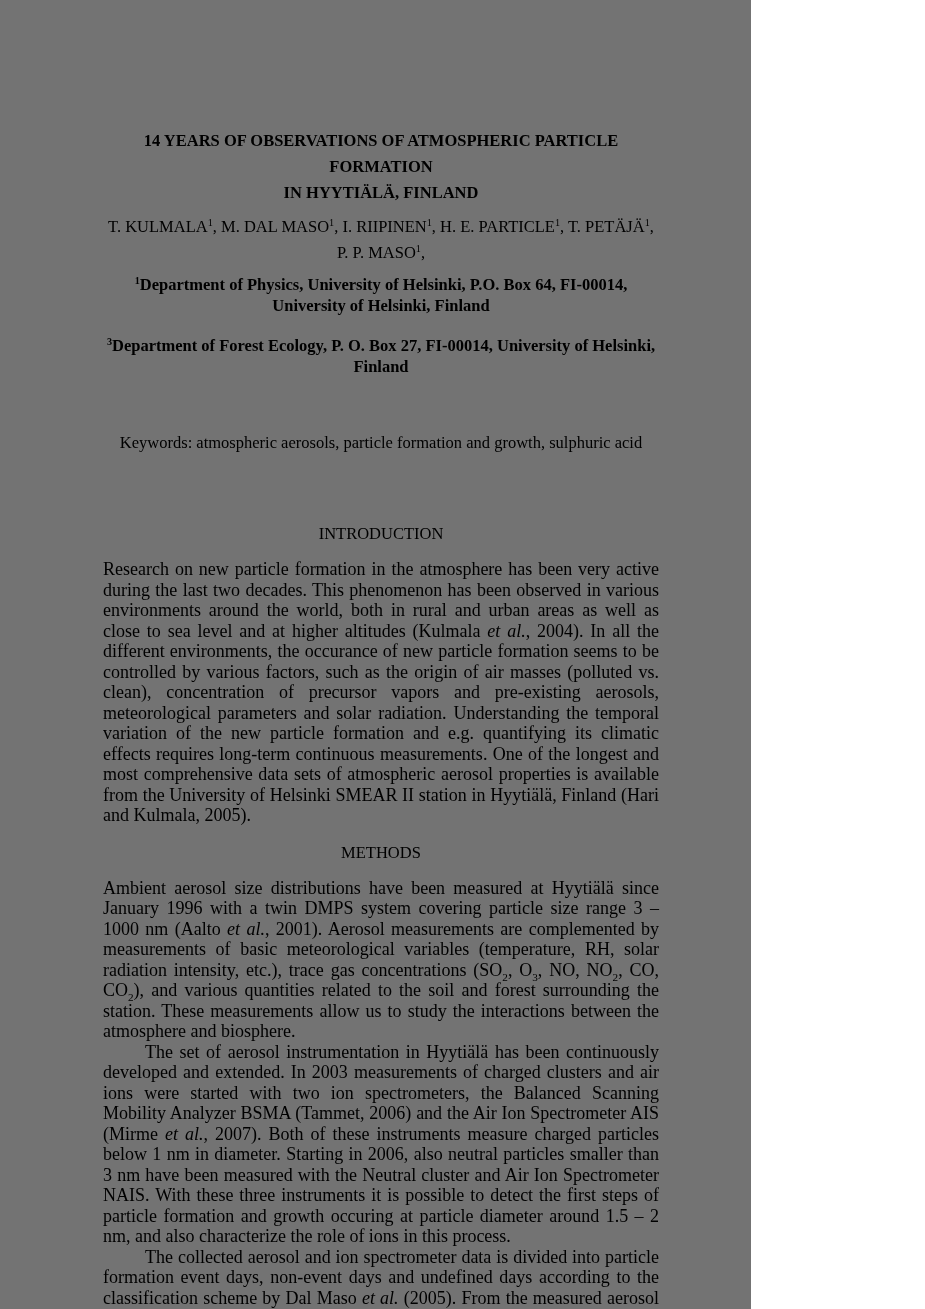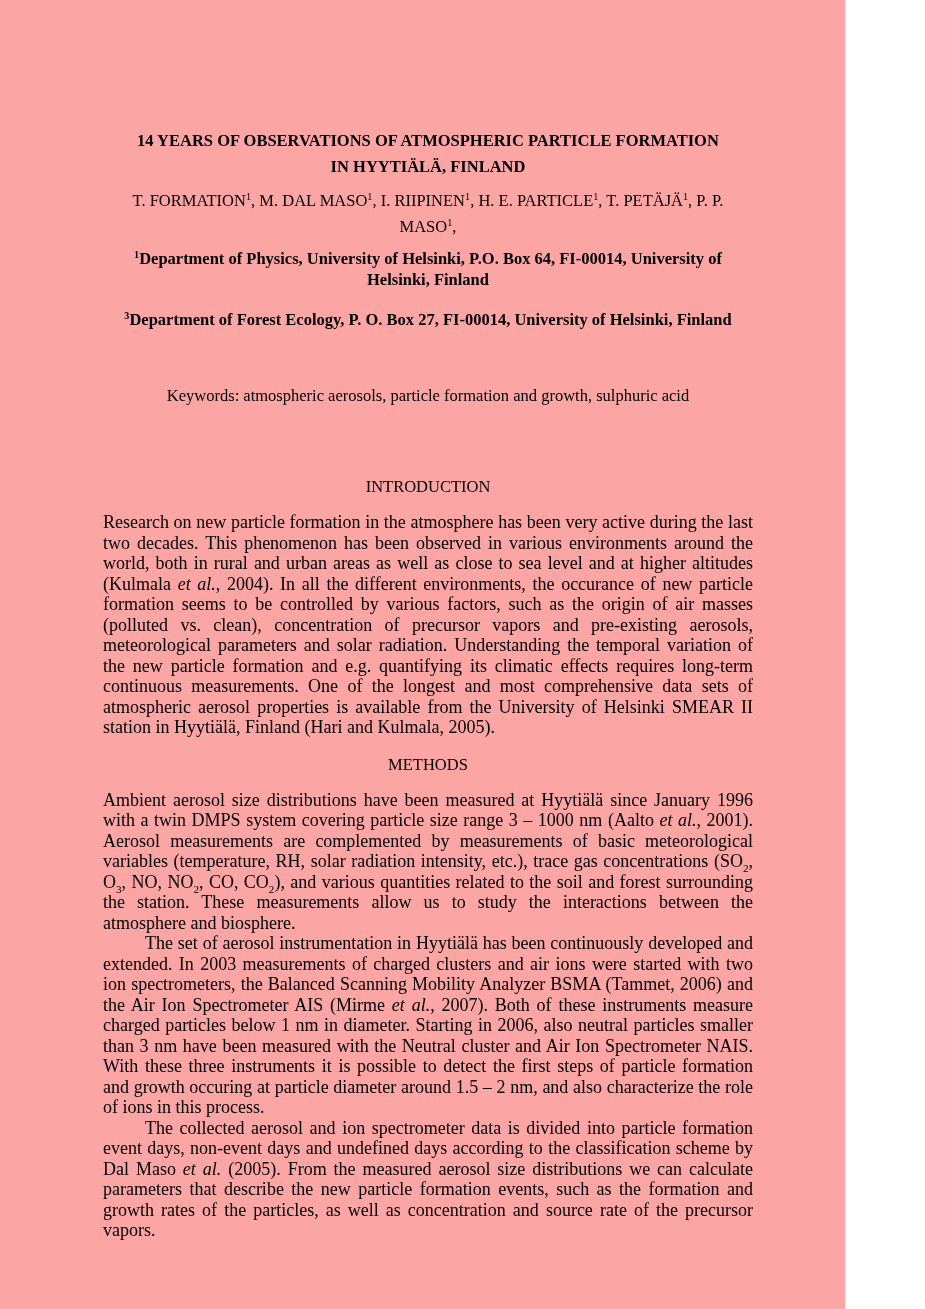--- a/index.html
+++ b/index.html
@@ -2,24 +2,24 @@
 <html><head>
 <meta charset="utf-8">
 <style>
   html, body {
     margin: 0;
     padding: 0;
     background: #ffffff;
   }
   .page {
     position: relative;
-    width: 845px;
+    width: 751px;
     height: 1309px;
     box-sizing: border-box;
-    background: #fca5a5;
+    background: #737373;
     color: #000000;
     font-family: "Liberation Serif", "DejaVu Serif", serif;
     padding: 128px 92px 40px 103px;
     overflow: hidden;
   }
   .title {
     margin: 0;
     text-align: center;
     font-weight: bold;
     font-size: 16.5px;
@@ -84,21 +84,21 @@
 <body>
 
 <div class="page">
 
   <h1 class="title">
     <span>14 YEARS OF OBSERVATIONS OF ATMOSPHERIC PARTICLE FORMATION</span><br>
     <span>IN HYYTIÄLÄ, FINLAND</span>
   </h1>
 
   <p class="authors">
-    <span><span>T. FORMATION</span><sup>1</sup><span>, M. DAL MASO</span><sup>1</sup><span>, I. RIIPINEN</span><sup>1</sup><span>, H. E. PARTICLE</span><sup>1</sup><span>, T. PETÄJÄ</span><sup>1</sup><span>, P. P. MASO</span><sup>1</sup><span>,</span></span><br>
+    <span><span>T. KULMALA</span><sup>1</sup><span>, M. DAL MASO</span><sup>1</sup><span>, I. RIIPINEN</span><sup>1</sup><span>, H. E. PARTICLE</span><sup>1</sup><span>, T. PETÄJÄ</span><sup>1</sup><span>, P. P. MASO</span><sup>1</sup><span>,</span></span><br>
   </p>
 
   <p class="affil affil-first"><sup>1</sup><span>Department of Physics, University of Helsinki, P.O. Box 64, FI-00014, University of Helsinki, Finland</span></p>
   <p class="affil"><sup>3</sup><span>Department of Forest Ecology, P. O. Box 27, FI-00014, University of Helsinki, Finland</span></p>
 
   <p class="keywords">Keywords: atmospheric aerosols, particle formation and growth, sulphuric acid</p>
 
   <h2 class="section-heading h-intro">INTRODUCTION</h2>
 
   <p class="body-para"><span>Research on new particle formation in the atmosphere has been very active during the last two decades. This phenomenon has been observed in various environments around the world, both in rural and urban areas as well as close to sea level and at higher altitudes (Kulmala </span><em>et al.</em><span>, 2004). In all the different environments, the occurance of new particle formation seems to be controlled by various factors, such as the origin of air masses (polluted vs. clean), concentration of precursor vapors and pre-existing aerosols, meteorological parameters and solar radiation. Understanding the temporal variation of the new particle formation and e.g. quantifying its climatic effects requires long-term continuous measurements. One of the longest and most comprehensive data sets of atmospheric aerosol properties is available from the University of Helsinki SMEAR II station in Hyytiälä, Finland (Hari and Kulmala, 2005).</span></p>

